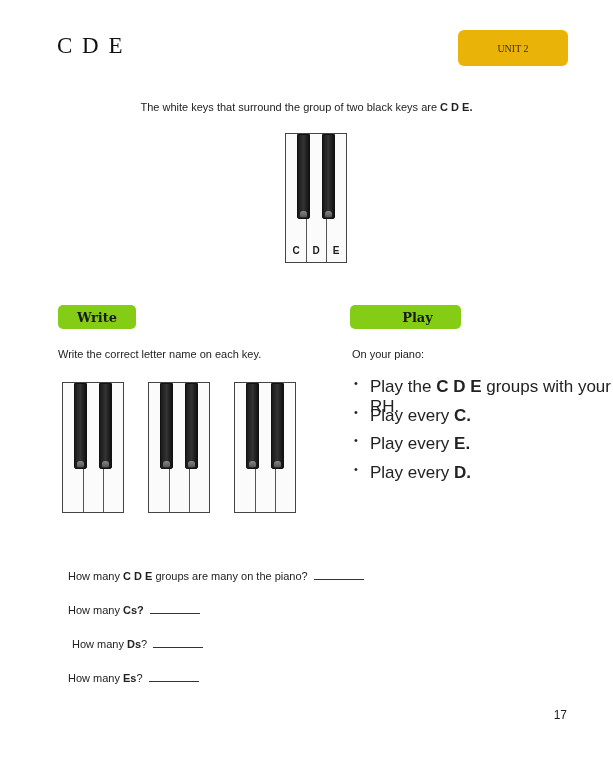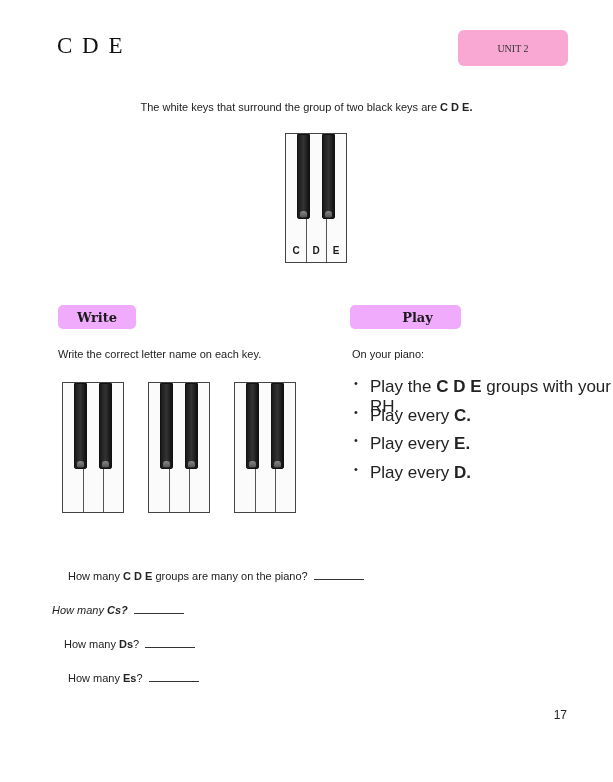--- a/index.html
+++ b/index.html
@@ -1,25 +1,25 @@
 <!DOCTYPE html>
 <html><head>
 <meta charset="utf-8">
 <style>
   html, body { margin:0; padding:0; background:#ffffff; }
   body { width:613px; height:782px; position:relative; overflow:hidden; color:#1a1a1a;
          font-family:"Liberation Sans", sans-serif; }
   .abs { position:absolute; }
   .title { left:57px; top:33px; font-family:"Liberation Serif", serif; font-size:23px; letter-spacing:2px; color:#111; }
-  .unit-pill { left:458px; top:30px; width:110px; height:36px; background:#f9a8d4; border-radius:6px;
+  .unit-pill { left:458px; top:30px; width:110px; height:36px; background:#eab308; border-radius:6px;
                display:flex; align-items:center; justify-content:center;
                font-family:"Liberation Serif", serif; font-size:10px; color:#333; }
   .intro { left:0; width:613px; top:101px; text-align:center; font-size:11px; color:#222; }
   b { font-weight:bold; }
-  .section-pill { height:24px; background:#f0abfc; border-radius:5px; display:flex; align-items:center; justify-content:center;
+  .section-pill { height:24px; background:#84cc16; border-radius:5px; display:flex; align-items:center; justify-content:center;
                   font-family:"DejaVu Serif", serif; font-weight:bold; font-size:13px; color:#1a1a1a; }
   .text11 { font-size:11px; color:#222; }
   .kb { position:absolute; border:1.2px solid #444; background:#fbfbfb; box-sizing:border-box; }
   .kb .line { position:absolute; top:0; bottom:0; width:1.2px; background:#555; }
   .kb .black { position:absolute; top:0; background:linear-gradient(90deg,#1a1a1a 0%,#333 50%,#111 100%);
                border:1px solid #111; box-sizing:border-box; border-radius:0 0 2px 2px; }
   .kb .black::after { content:""; position:absolute; left:2px; right:2px; bottom:1px; height:6px;
                       background:linear-gradient(#888,#555); border-radius:3px 3px 1px 1px; }
   .kb .lbl { position:absolute; bottom:6px; font-size:10px; font-weight:bold; width:20px; text-align:center; }
   ul.play { list-style:none; margin:0; padding:0; }
@@ -83,23 +83,23 @@
 <ul class="abs play" style="left:352px; top:377px;">
   <li><span>Play the </span><b>C D E</b><span> groups with your RH.</span></li>
   <li><span>Play every </span><b>C.</b><span></span></li>
   <li><span>Play every </span><b>E.</b><span></span></li>
   <li><span>Play every </span><b>D.</b><span></span></li>
 </ul>
 
 <div class="abs q" style="left:68px; top:570px;">
   <span>How many </span><b>C D E</b><span> groups are many on the piano? </span><span class="blank" style="width:50px;"></span>
 </div>
-<div class="abs q" style="left:52px; top:604px;font-style:italic;">
+<div class="abs q" style="left:68px; top:604px;">
   <span>How many </span><b>Cs?</b><span> </span><span class="blank" style="width:50px;"></span>
 </div>
-<div class="abs q" style="left:64px; top:638px;">
+<div class="abs q" style="left:72px; top:638px;">
   <span>How many </span><b>Ds</b><span>? </span><span class="blank" style="width:50px;"></span>
 </div>
 <div class="abs q" style="left:68px; top:672px;">
   <span>How many </span><b>Es</b><span>? </span><span class="blank" style="width:50px;"></span>
 </div>
 
 <div class="abs pagenum">17</div>
 
 </body></html>

